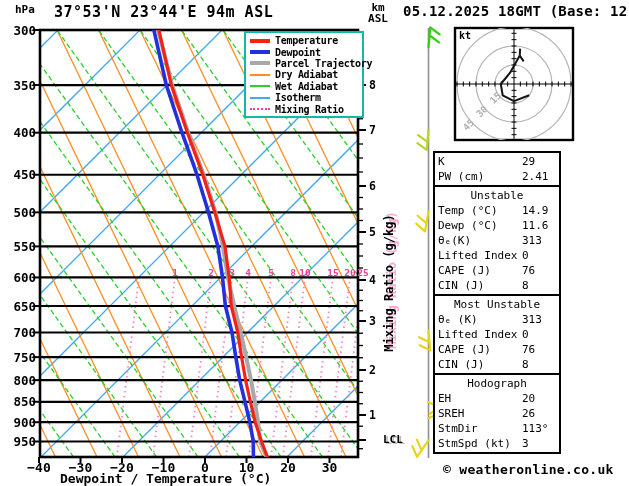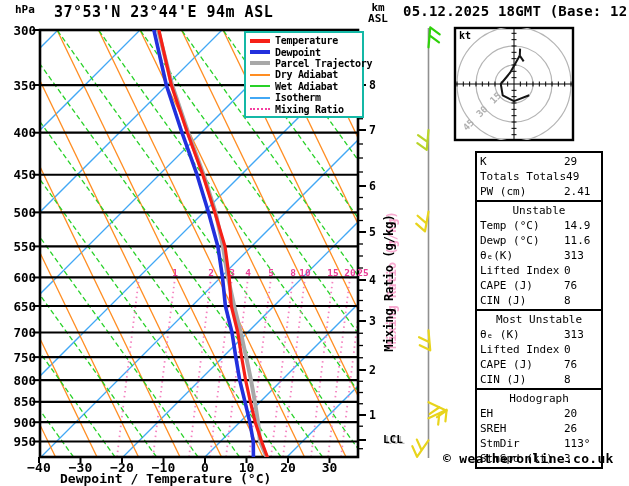--- a/index.html
+++ b/index.html
@@ -9,26 +9,26 @@
   .b{font-weight:bold;}
   #station-title{left:54px;top:3px;font-size:15px;letter-spacing:.5px;}
   #date-title{left:403px;top:3px;font-size:14px;letter-spacing:.2px;}
   #hpa-label{left:15px;top:3px;font-size:11px;}
   #km-asl{left:359px;top:2px;width:38px;text-align:center;font-size:11px;line-height:11px;}
   #xaxis-label{left:60px;top:471px;width:300px;font-size:13px;}
   #mixing-axis-label{left:389px;top:283px;transform:translate(-50%,-50%) rotate(-90deg);
      font-size:12px;text-shadow:3px 3px 0 #f8a9d0;}
   #lcl-label{left:383px;top:433px;font-size:11px;text-shadow:2px 1px 0 #b9b9b9;}
   #kt-label{left:459px;top:30px;font-size:10px;}
-  #footer{left:443px;top:451px;font-size:13px;letter-spacing:.3px;}
+  #footer{left:443px;top:462px;font-size:13px;letter-spacing:.3px;}
   #legend{left:244px;top:31px;width:110px;border:2px solid #14b8a6;background:#fff;padding:2px 2px 1px 4px;}
   .lg-row{display:flex;align-items:center;height:11.4px;}
   .lg-swatch{width:20px;margin-right:5px;flex:0 0 20px;}
   .lg-label{font-size:10px;font-weight:bold;letter-spacing:-.3px;}
-  #panel{left:475px;top:151px;width:128px;}
+  #panel{left:433px;top:151px;width:128px;}
   .pbox{border:2px solid #000;background:#fff;padding:1px 3px;margin-top:-2px;}
   .pbox:first-child{margin-top:0;}
   .prow{height:15px;line-height:15px;font-size:11px;position:relative;}
   .ptitle{text-align:center;}
   .plab{display:inline-block;min-width:84px;}
   svg text{font-family:"DejaVu Sans Mono","DejaVu Sans",monospace;font-weight:bold;fill:#000;}
 </style>
 </head>
 <body>
 
@@ -354,21 +354,20 @@
     </div>
 
   <div class="abs b" id="mixing-axis-label">Mixing Ratio (g/kg)</div>
   <div class="abs b" id="lcl-label">LCL</div>
   <div class="abs b" id="xaxis-label">Dewpoint / Temperature (°C)</div>
   <div class="abs b" id="kt-label">kt</div>
 
   <div class="abs" id="panel">
       <div class="pbox">
         <div class="prow"><span class="plab">K</span><span>29</span></div>
-        <div class="prow"><span class="plab">Totals Totals</span><span>49</span></div>
         <div class="prow"><span class="plab">PW (cm)</span><span>2.41</span></div>
       </div>
       <div class="pbox">
         <div class="prow ptitle">Unstable</div>
         <div class="prow"><span class="plab">Temp (°C)</span><span>14.9</span></div>
         <div class="prow"><span class="plab">Dewp (°C)</span><span>11.6</span></div>
         <div class="prow"><span class="plab">θₑ(K)</span><span>313</span></div>
         <div class="prow"><span class="plab">Lifted Index</span><span>0</span></div>
         <div class="prow"><span class="plab">CAPE (J)</span><span>76</span></div>
         <div class="prow"><span class="plab">CIN (J)</span><span>8</span></div>

